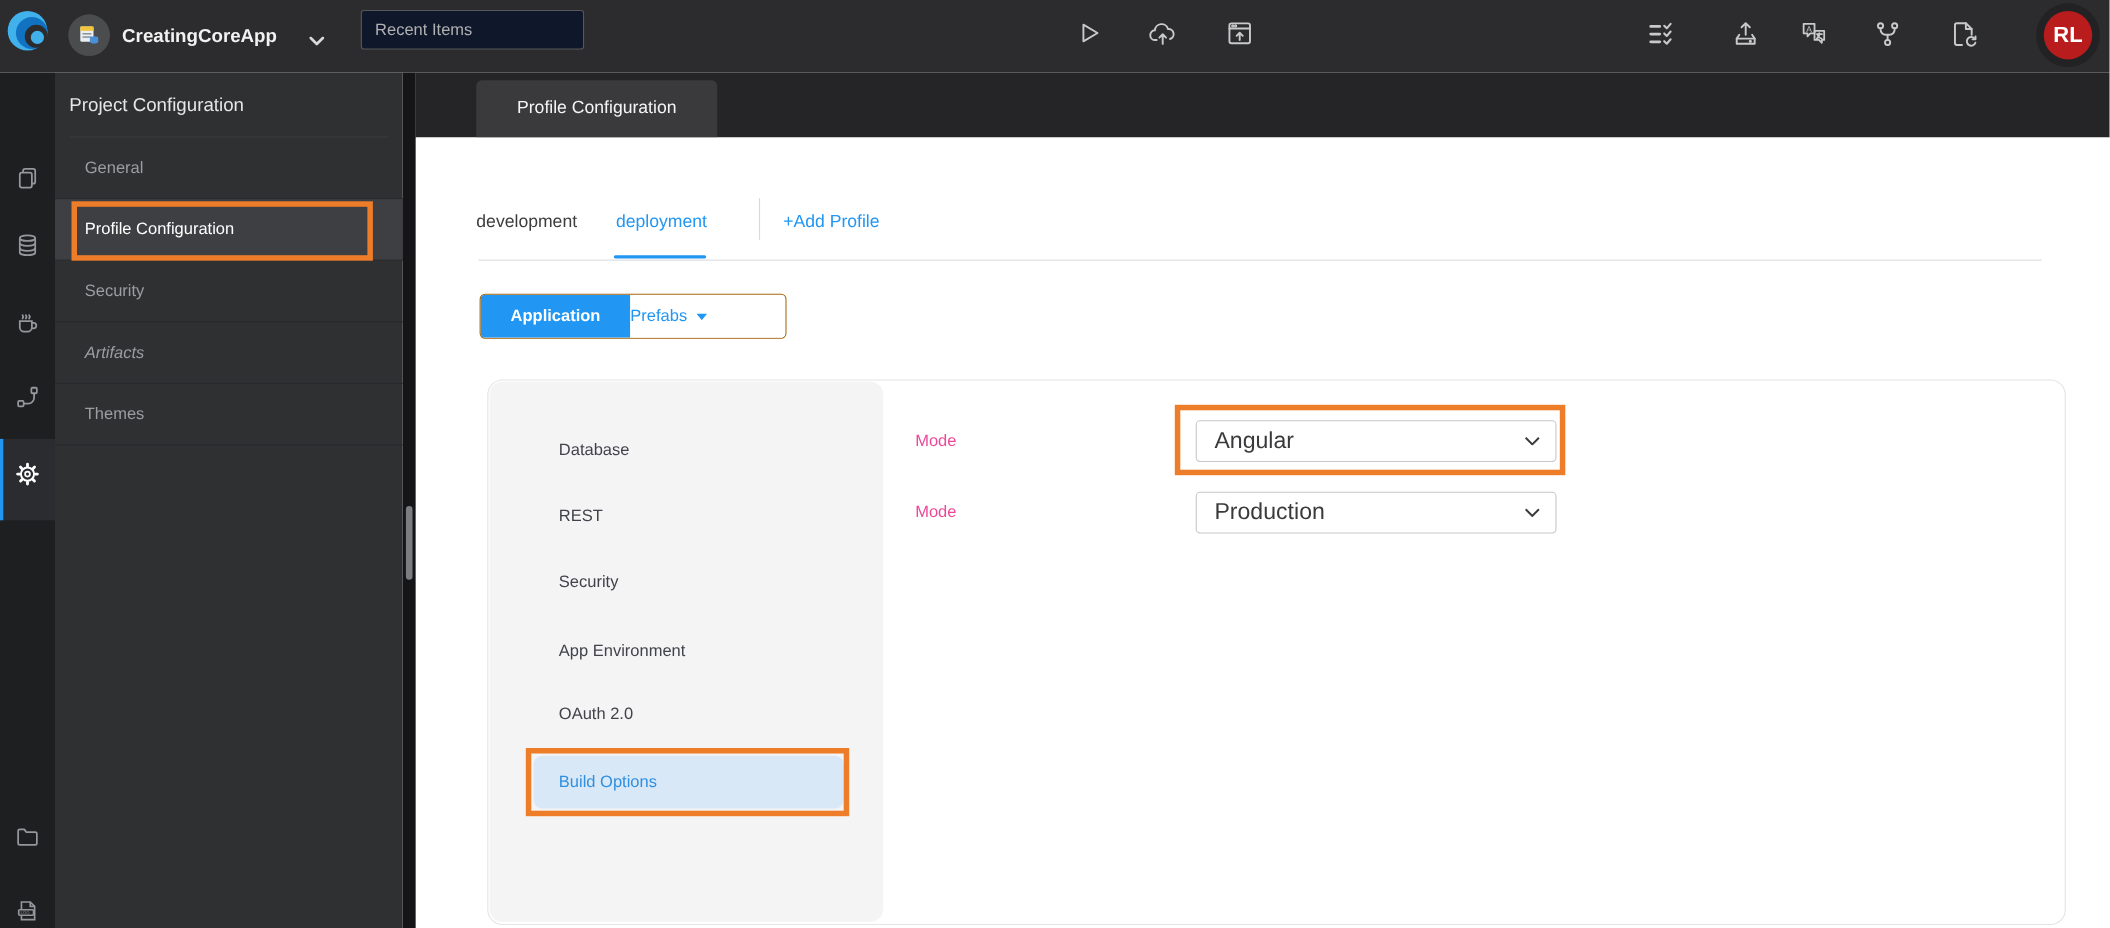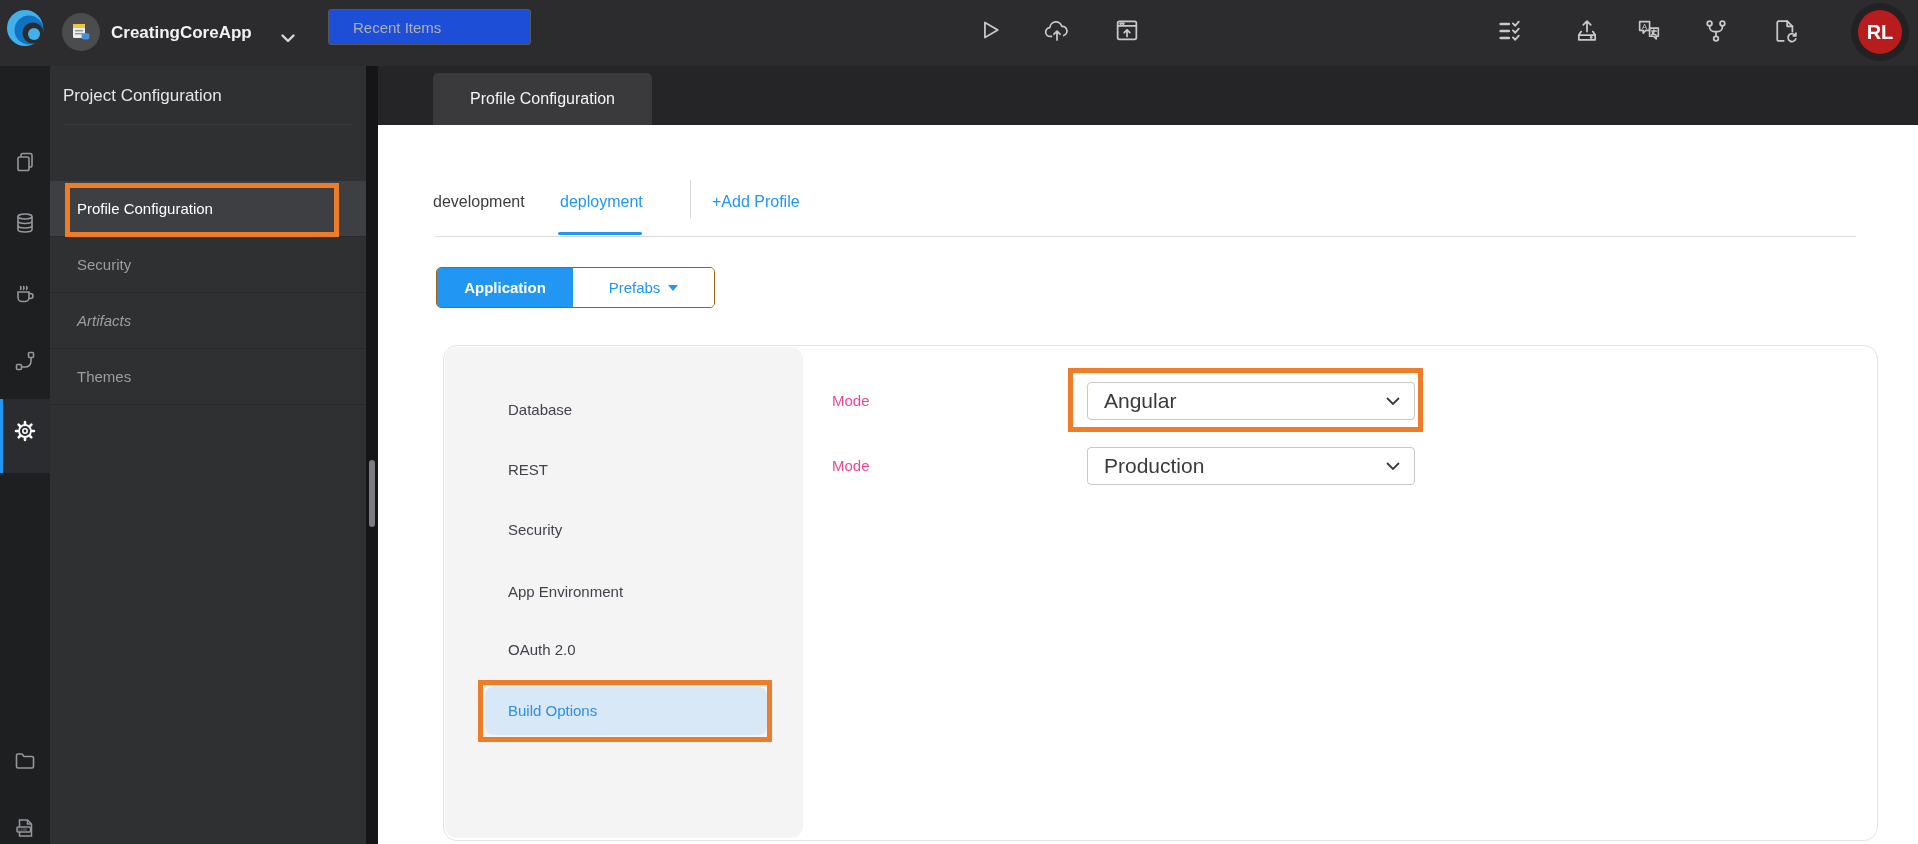--- a/index.html
+++ b/index.html
@@ -7,23 +7,23 @@
   #screen { position:relative; width:1918px; height:844px; overflow:hidden; background:#fff; }
   .abs { position:absolute; }
 
   
   .topbar { left:0; top:0; width:1918px; height:66px; background:#2c2c2e; }
   .proj-avatar { left:62px; top:13px; width:38px; height:38px; border-radius:50%;
                  background:#4a4c4e; display:flex; align-items:center; justify-content:center; cursor:pointer; }
   .app-title { left:111px; top:0; height:66px; line-height:66px; color:#f2f2f2;
                font-size:17px; font-weight:bold; cursor:pointer; }
   .title-chevron { left:281px; top:29px; cursor:pointer; }
-  .recent-input { left:328px; top:9px; width:203px; height:36px; background:#1d4ed8;
+  .recent-input { left:328px; top:9px; width:203px; height:36px; background:#0f172a;
                   border:1px solid #57585a; border-radius:3px; color:#cfcfcf; font-size:15px;
-                  padding:0 24px; outline:none; font-family:inherit; }
+                  padding:0 12px; outline:none; font-family:inherit; }
   .recent-input::placeholder { color:#b0b0b2; }
   .icon-btn { width:30px; height:30px; display:flex; align-items:center; justify-content:center; cursor:pointer; }
   .user-ring { left:1851px; top:3px; width:58px; height:58px; border-radius:50%;
                background:#222224; display:flex; align-items:center; justify-content:center; cursor:pointer; }
   .user-avatar { width:44px; height:44px; border-radius:50%; background:#b91c1c; color:#fff;
                  font-size:20px; font-weight:bold; display:flex; align-items:center; justify-content:center; }
 
   
   .rail { left:0; top:66px; width:50px; height:778px; background:#1e1f21; }
   .rail-active-tile { left:0; top:333px; width:50px; height:74px; background:#2b2c2f; }
@@ -53,21 +53,21 @@
   .ptab-divider { left:690px; top:180px; width:1px; height:38px; background:#d8d8da; }
   .ptab-underline { left:558px; top:232px; width:84px; height:3px; background:#2196f3; border-radius:2px; }
   .ptab-baseline { left:435px; top:236px; width:1421px; height:1px; background:#dcdcde; }
 
   
   .toggle { left:436px; top:267px; height:41px; display:flex; border:1px solid #a16207;
             border-radius:5px; overflow:hidden; background:#fff; }
   .toggle-app { width:136px; background:#2196f3; color:#fff; font-size:15px; font-weight:bold;
                 display:flex; align-items:center; justify-content:center; cursor:pointer; }
   .toggle-prefabs { width:141px; background:#fff; color:#2196f3; font-size:15px;
-                    display:flex; align-items:center; justify-content:center; gap:8px; cursor:pointer; }
+                    display:flex; align-items:center; justify-content:flex-start; gap:8px; cursor:pointer; }
 
   
   .card { left:443px; top:345px; width:1435px; height:496px; background:#fff;
           border:1px solid #e4e4e7; border-radius:14px; }
   .card-nav-panel { left:445px; top:347px; width:358px; height:491px; background:#f4f4f5; border-radius:12px; }
   .nav-item { position:absolute; left:508px; height:48px; line-height:48px; font-size:15px;
               color:#42434a; cursor:pointer; }
   .nav-pill { left:485px; top:687px; width:282px; height:48px; background:#d9e8f7; border-radius:8px;
               color:#2f8fe0; font-size:15px; line-height:48px; padding-left:23px; cursor:pointer; }
 
@@ -234,20 +234,21 @@
         <path d="M14.5 4v4h4"></path>
         <rect x="4" y="11" width="13.5" height="5" rx="1" fill="#1e1f21"></rect>
         <text x="5.6" y="14.9" font-size="3.9" fill="#94979b" stroke="none">LOG</text>
       </svg>
     </div>
 
   </div>
 
   <div class="abs sidebar">
     <div class="sidebar-title">Project Configuration</div>
+    <div class="sb-item" style="top:59px;">General</div>
     <div class="sb-item active" style="top:115px;">Profile Configuration</div>
     <div class="sb-item" style="top:171px;">Security</div>
     <div class="sb-item" style="top:227px;font-style:italic;">Artifacts</div>
     <div class="sb-item" style="top:283px;">Themes</div>
   </div>
 
   <div class="abs scroll-track"></div>
   <div class="abs scroll-thumb"></div>
 
   <div class="abs content-header"></div>

